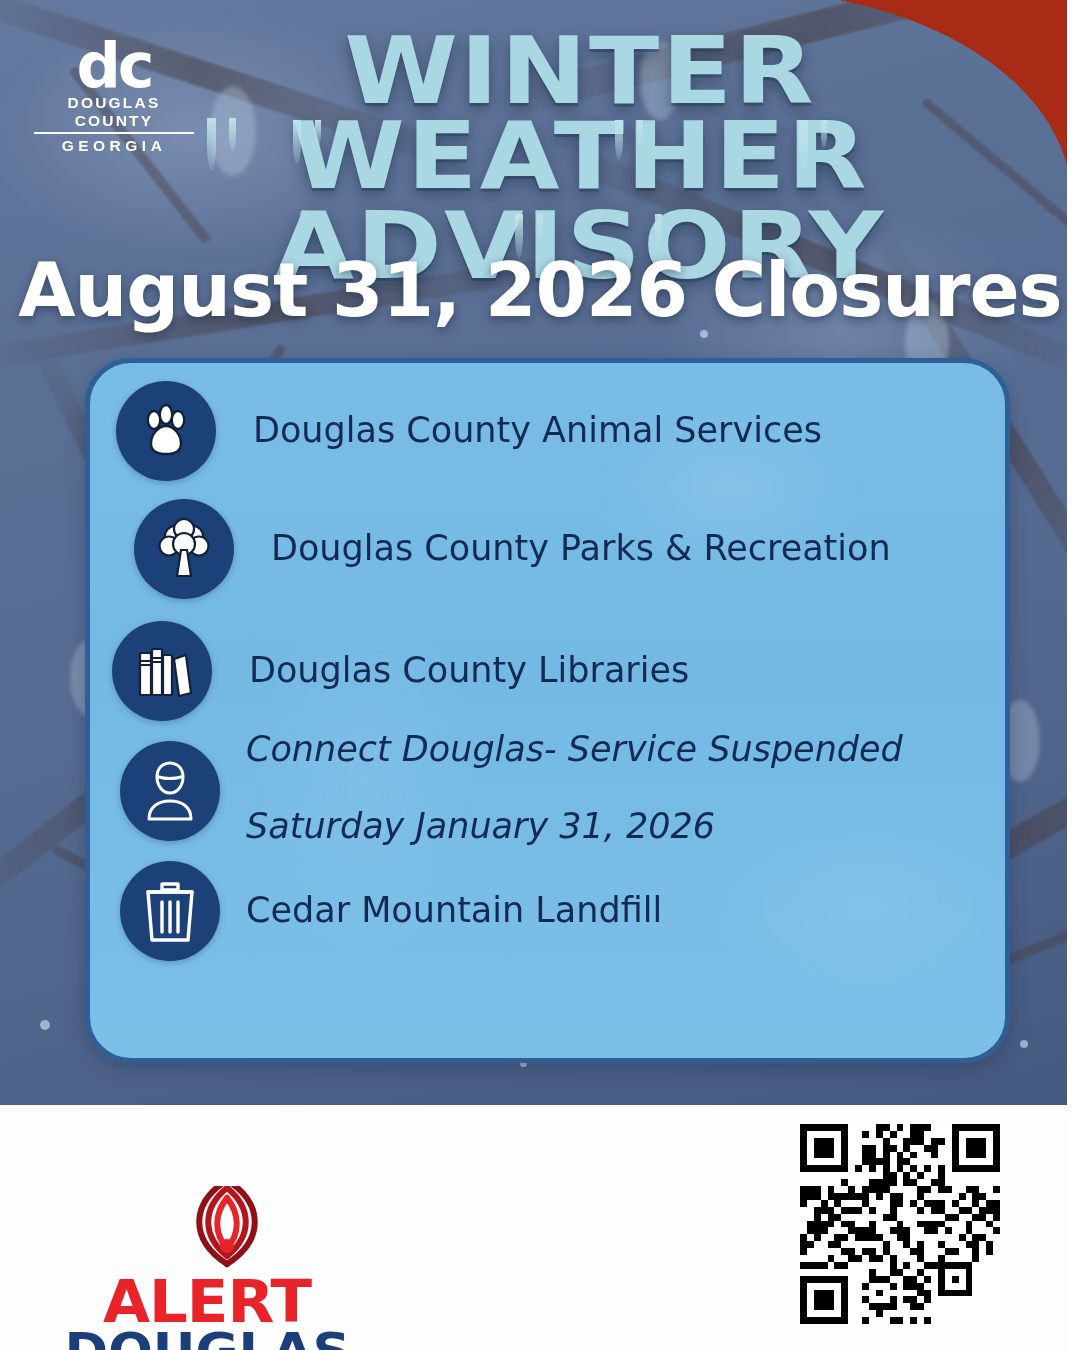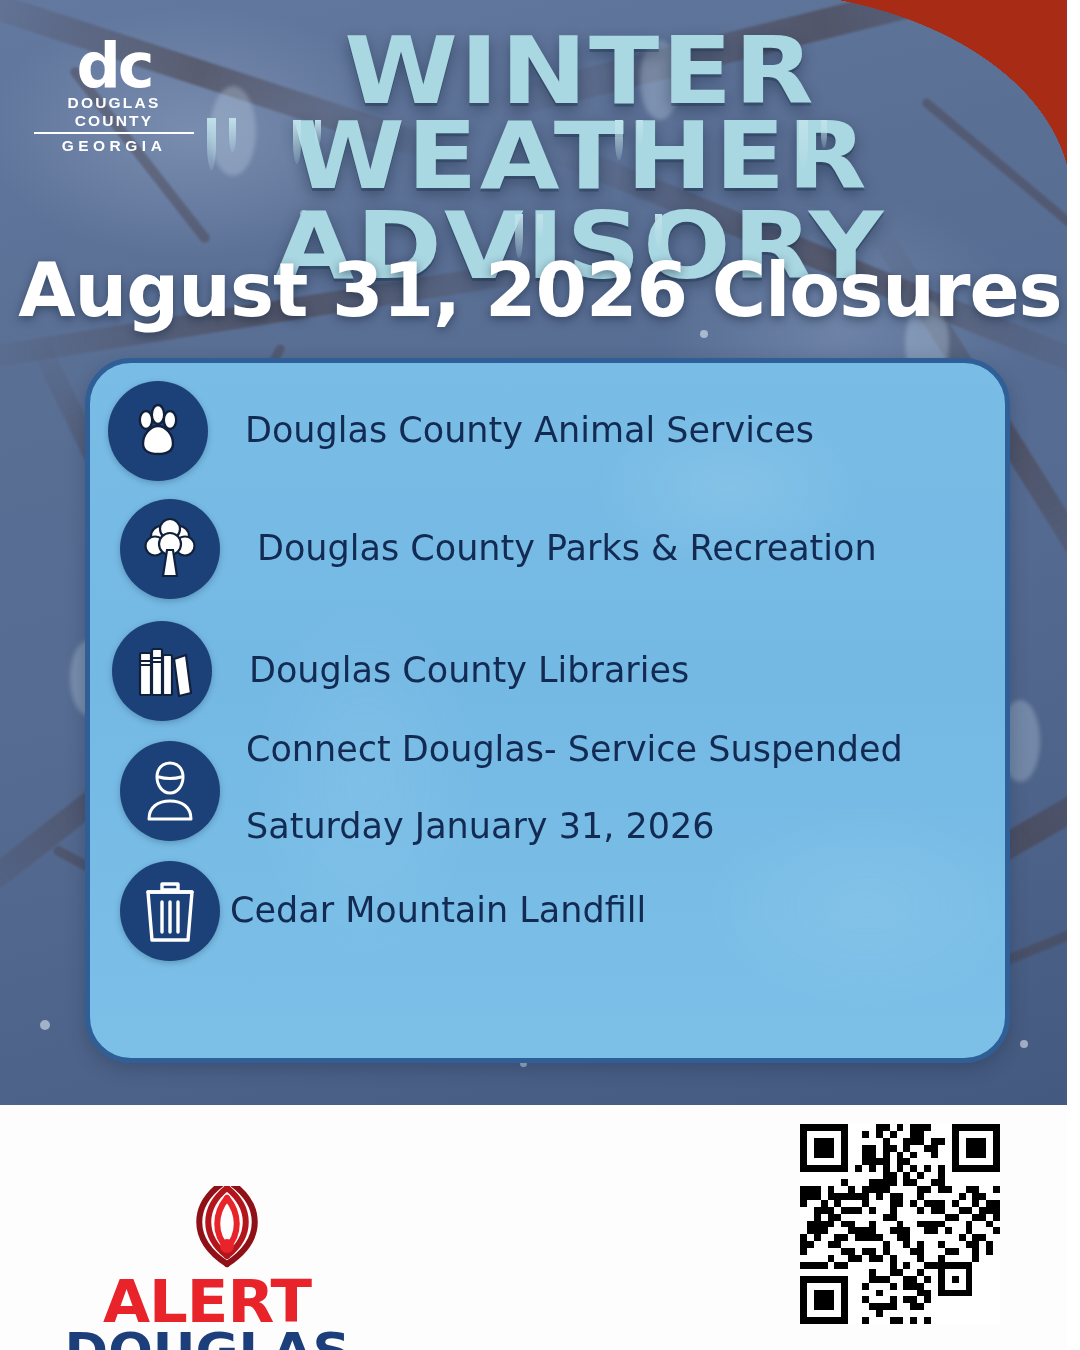--- a/index.html
+++ b/index.html
@@ -166,35 +166,35 @@
     <div class="ic" style="left:470px;top:214px;width:7px;height:34px;"></div>
   </div>
 
   <div class="date">August 31, 2026 Closures</div>
 
   <div class="card">
     <div class="cardtex"></div>
 
     <div class="rows">
 
-      <div class="row" style="left:18px;top:18px;">
+      <div class="row" style="left:26px;top:18px;">
         <div class="bubble">
           <svg width="64" height="64" viewBox="0 0 64 64" aria-hidden="true">
             <g fill="#ffffff" stroke="#11203b" stroke-width="2.4">
               <ellipse cx="20" cy="21" rx="6.2" ry="9"></ellipse>
               <ellipse cx="32" cy="15.5" rx="6.2" ry="9.5"></ellipse>
               <ellipse cx="44" cy="21" rx="6.2" ry="9"></ellipse>
               <path d="M32 27c8 0 15 9 15 17.5C47 52 40.5 55 32 55s-15-3-15-10.5C17 36 24 27 32 27z"></path>
             </g>
           </svg>
         </div>
         <div class="rowtext" style="margin-left:37px;">Douglas County Animal Services</div>
       </div>
 
-      <div class="row" style="left:30px;top:136px;">
+      <div class="row" style="left:44px;top:136px;">
         <div class="bubble">
           <svg width="62" height="66" viewBox="0 0 62 66" aria-hidden="true">
             <g fill="#ffffff" stroke="#11203b" stroke-width="2.2">
               <circle cx="22" cy="20" r="10"></circle>
               <circle cx="40" cy="20" r="10"></circle>
               <circle cx="31" cy="13" r="10"></circle>
               <circle cx="16" cy="30" r="9.5"></circle>
               <circle cx="46" cy="30" r="9.5"></circle>
               <circle cx="31" cy="28" r="11"></circle>
               <path d="M28 34 L34 34 L38 60 L24 60 Z"></path>
@@ -215,21 +215,21 @@
             </g>
             <g stroke="#11203b" stroke-width="1.8" fill="none">
               <path d="M9 22 H20 M9 26 H20"></path>
               <path d="M21 19 H31 M21 23 H31"></path>
             </g>
           </svg>
         </div>
         <div class="rowtext" style="margin-left:37px;">Douglas County Libraries</div>
       </div>
 
-      <div class="row" style="left:30px;top:372px;">
+      <div class="row" style="left:30px;top:372px;font-style:italic;">
         <div class="bubble">
           <svg width="62" height="68" viewBox="0 0 62 68" aria-hidden="true">
             <g fill="#1c4178" stroke="#ffffff" stroke-width="3" stroke-linejoin="round">
               <path d="M31 6c8 0 13 6 13 14s-5 16-13 16-13-8-13-16S23 6 31 6z"></path>
               <path d="M10 62c0-12 9-18 21-18s21 6 21 18z"></path>
             </g>
             <path d="M20 20c6 2 16 2 22 0" stroke="#ffffff" stroke-width="3" fill="none" stroke-linecap="round"></path>
           </svg>
         </div>
         <div class="rowtext" style="margin-left:26px;margin-top:-6px;">
@@ -242,21 +242,21 @@
         <div class="bubble">
           <svg width="60" height="70" viewBox="0 0 60 70" aria-hidden="true">
             <g fill="none" stroke="#ffffff" stroke-width="3.4" stroke-linejoin="round" stroke-linecap="round">
               <path d="M22 8h16v6H22z"></path>
               <path d="M8 16h44l-4 48H12z"></path>
               <path d="M8 16h44"></path>
               <path d="M22 26v30M30 26v30M38 26v30"></path>
             </g>
           </svg>
         </div>
-        <div class="rowtext" style="margin-left:10px;">Cedar Mountain Landfill</div>
+        <div class="rowtext" style="margin-left:26px;">Cedar Mountain Landfill</div>
       </div>
 
     </div>
   </div>
 
   <div class="footer"></div>
 
   <div class="alertlogo">
     <svg class="waves" viewBox="0 0 150 110" aria-hidden="true">
       <g fill="none" stroke-linecap="round">

